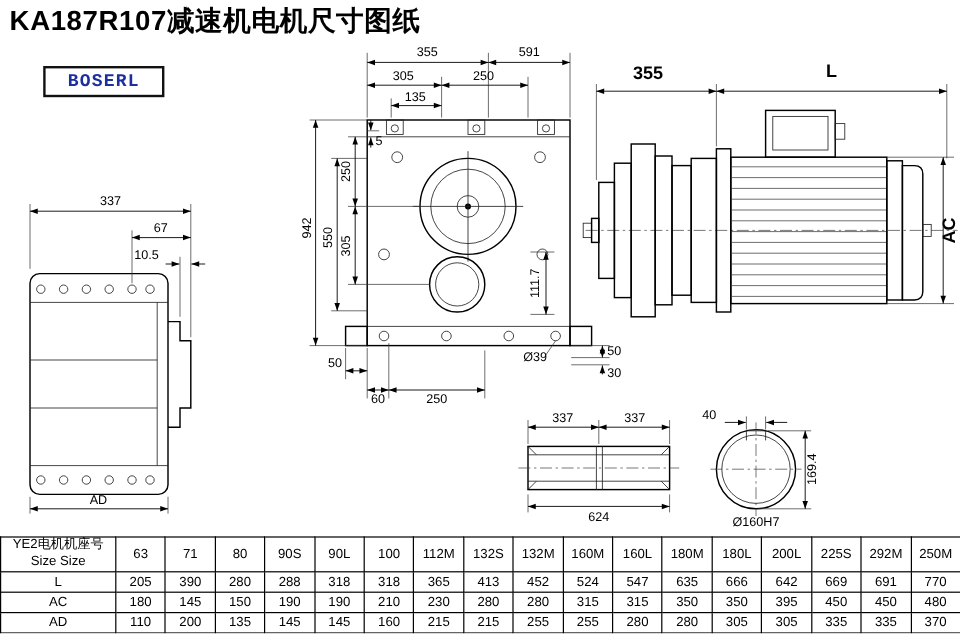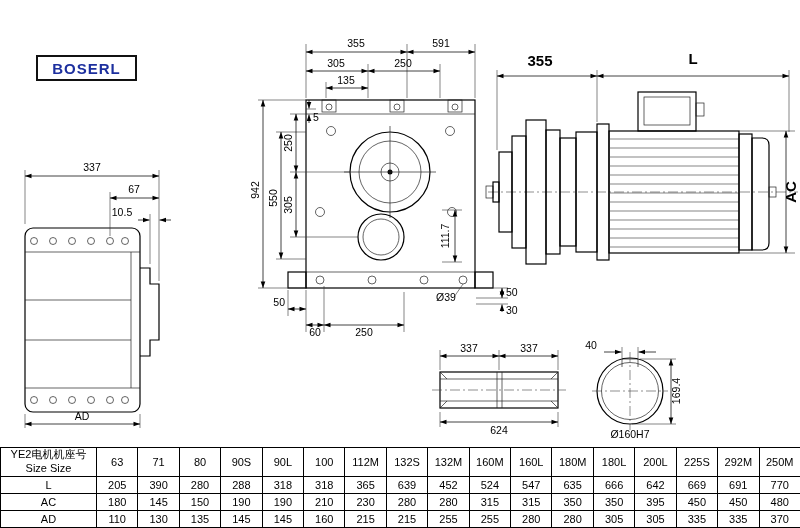--- a/index.html
+++ b/index.html
@@ -2,21 +2,21 @@
 <html><head>
 <meta charset="utf-8">
 <style>
   * { margin:0; padding:0; box-sizing:border-box; }
   html,body { background:#fff; }
   body { width:800px; height:528px; font-family:"Liberation Sans",sans-serif; }
   .page { position:relative; width:800px; height:528px; background:#fff; overflow:hidden; }
   .title { position:absolute; left:8px; top:2px; font-size:23px; font-weight:bold; color:#000; letter-spacing:.5px; }
   .logo { position:absolute; left:36px; top:55px; width:101px; height:26px; border:2px solid #111;
           display:flex; align-items:center; justify-content:center; background:#fff; }
-  .logo span { font-family:Liberation Sans, sans-serif; font-weight:bold; font-size:15px; color:#1c2f9e; letter-spacing:1px; }
+  .logo span { font-family:Liberation Mono, monospace; font-weight:bold; font-size:15px; color:#1c2f9e; letter-spacing:1px; }
   svg.drawing { position:absolute; left:0; top:0; }
   .ol  { fill:none; stroke:#000; stroke-width:1.2; }
   .th  { fill:none; stroke:#222; stroke-width:0.7; }
   .fin { stroke:#333; stroke-width:0.6; }
   .ext { stroke:#333; stroke-width:0.6; }
   .dim { stroke:#111; stroke-width:0.8; fill:none; }
   .cl  { stroke:#444; stroke-width:0.6; stroke-dasharray:10 3 2 3; }
   .t   { font-family:"Liberation Sans",sans-serif; font-size:10.5px; fill:#000; }
   .tm  { text-anchor:middle; }
   .te  { text-anchor:end; }
@@ -26,20 +26,21 @@
       text-align:center; vertical-align:middle; padding:0; color:#000; background:#fff; }
   table.size thead th { height:29px; }
   table.size tbody th, table.size tbody td { height:17px; }
   table.size .corner div { line-height:1.25; font-size:11px; }
 </style>
 </head>
 <body>
 
 <div class="page">
 
+  <h1 class="title">KA187R107减速机电机尺寸图纸</h1>
 
   <div class="logo">
     <span>BOSERL</span>
   </div>
 
   <svg class="drawing" width="800" height="447" viewBox="0 0 800 447">
     <defs>
       <marker id="ae" viewBox="0 0 10 10" refX="9.5" refY="5" markerWidth="9" markerHeight="9" orient="auto">
         <path d="M0.5,1.8 L9.5,5 L0.5,8.2 Z" fill="#000"></path>
       </marker>
@@ -317,21 +318,21 @@
       <tbody>
         <tr>
           <th>L</th>
           <td>205</td>
           <td>390</td>
           <td>280</td>
           <td>288</td>
           <td>318</td>
           <td>318</td>
           <td>365</td>
-          <td>639</td>
+          <td>413</td>
           <td>452</td>
           <td>524</td>
           <td>547</td>
           <td>635</td>
           <td>666</td>
           <td>642</td>
           <td>669</td>
           <td>691</td>
           <td>770</td>
         </tr>
@@ -351,21 +352,21 @@
           <td>350</td>
           <td>350</td>
           <td>395</td>
           <td>450</td>
           <td>450</td>
           <td>480</td>
         </tr>
         <tr>
           <th>AD</th>
           <td>110</td>
-          <td>130</td>
+          <td>200</td>
           <td>135</td>
           <td>145</td>
           <td>145</td>
           <td>160</td>
           <td>215</td>
           <td>215</td>
           <td>255</td>
           <td>255</td>
           <td>280</td>
           <td>280</td>

